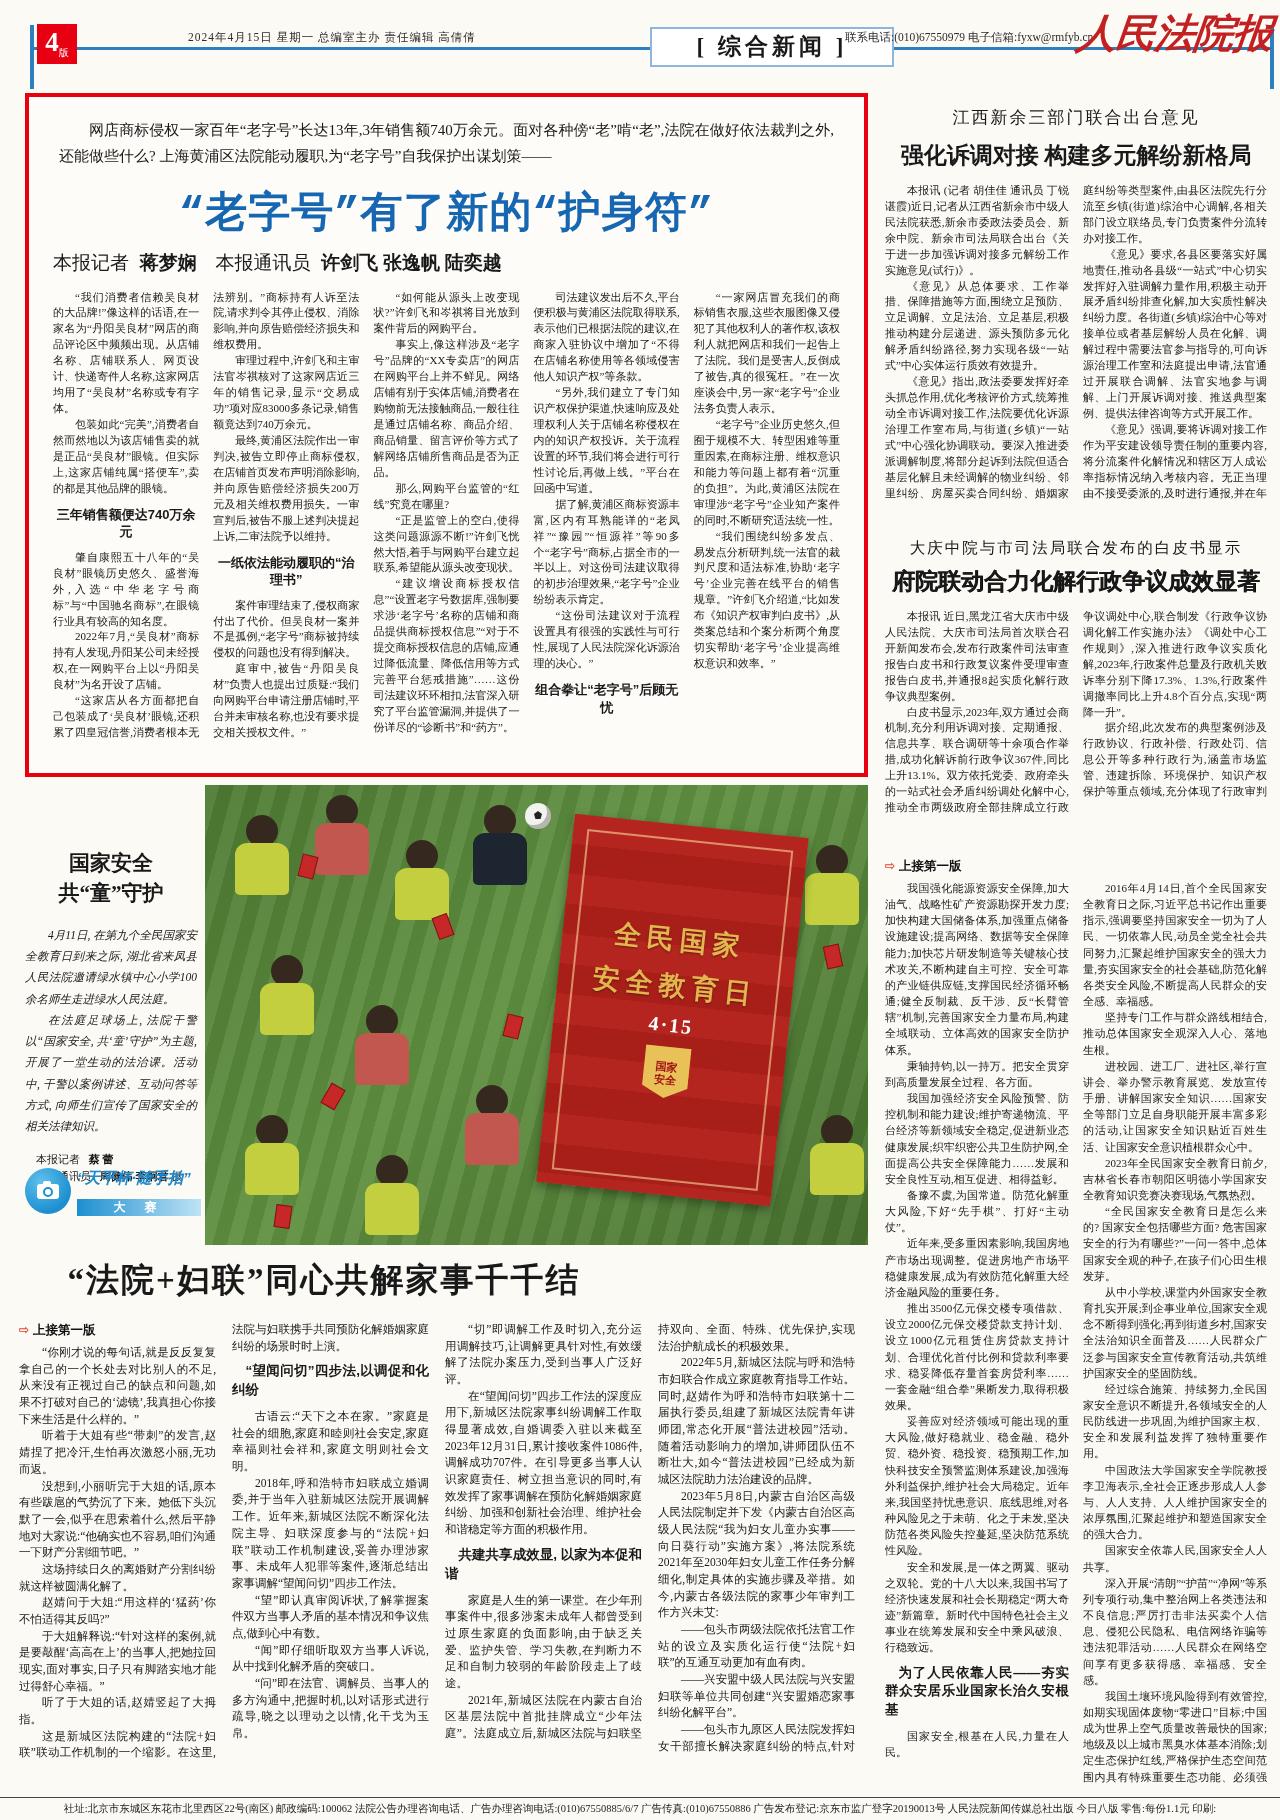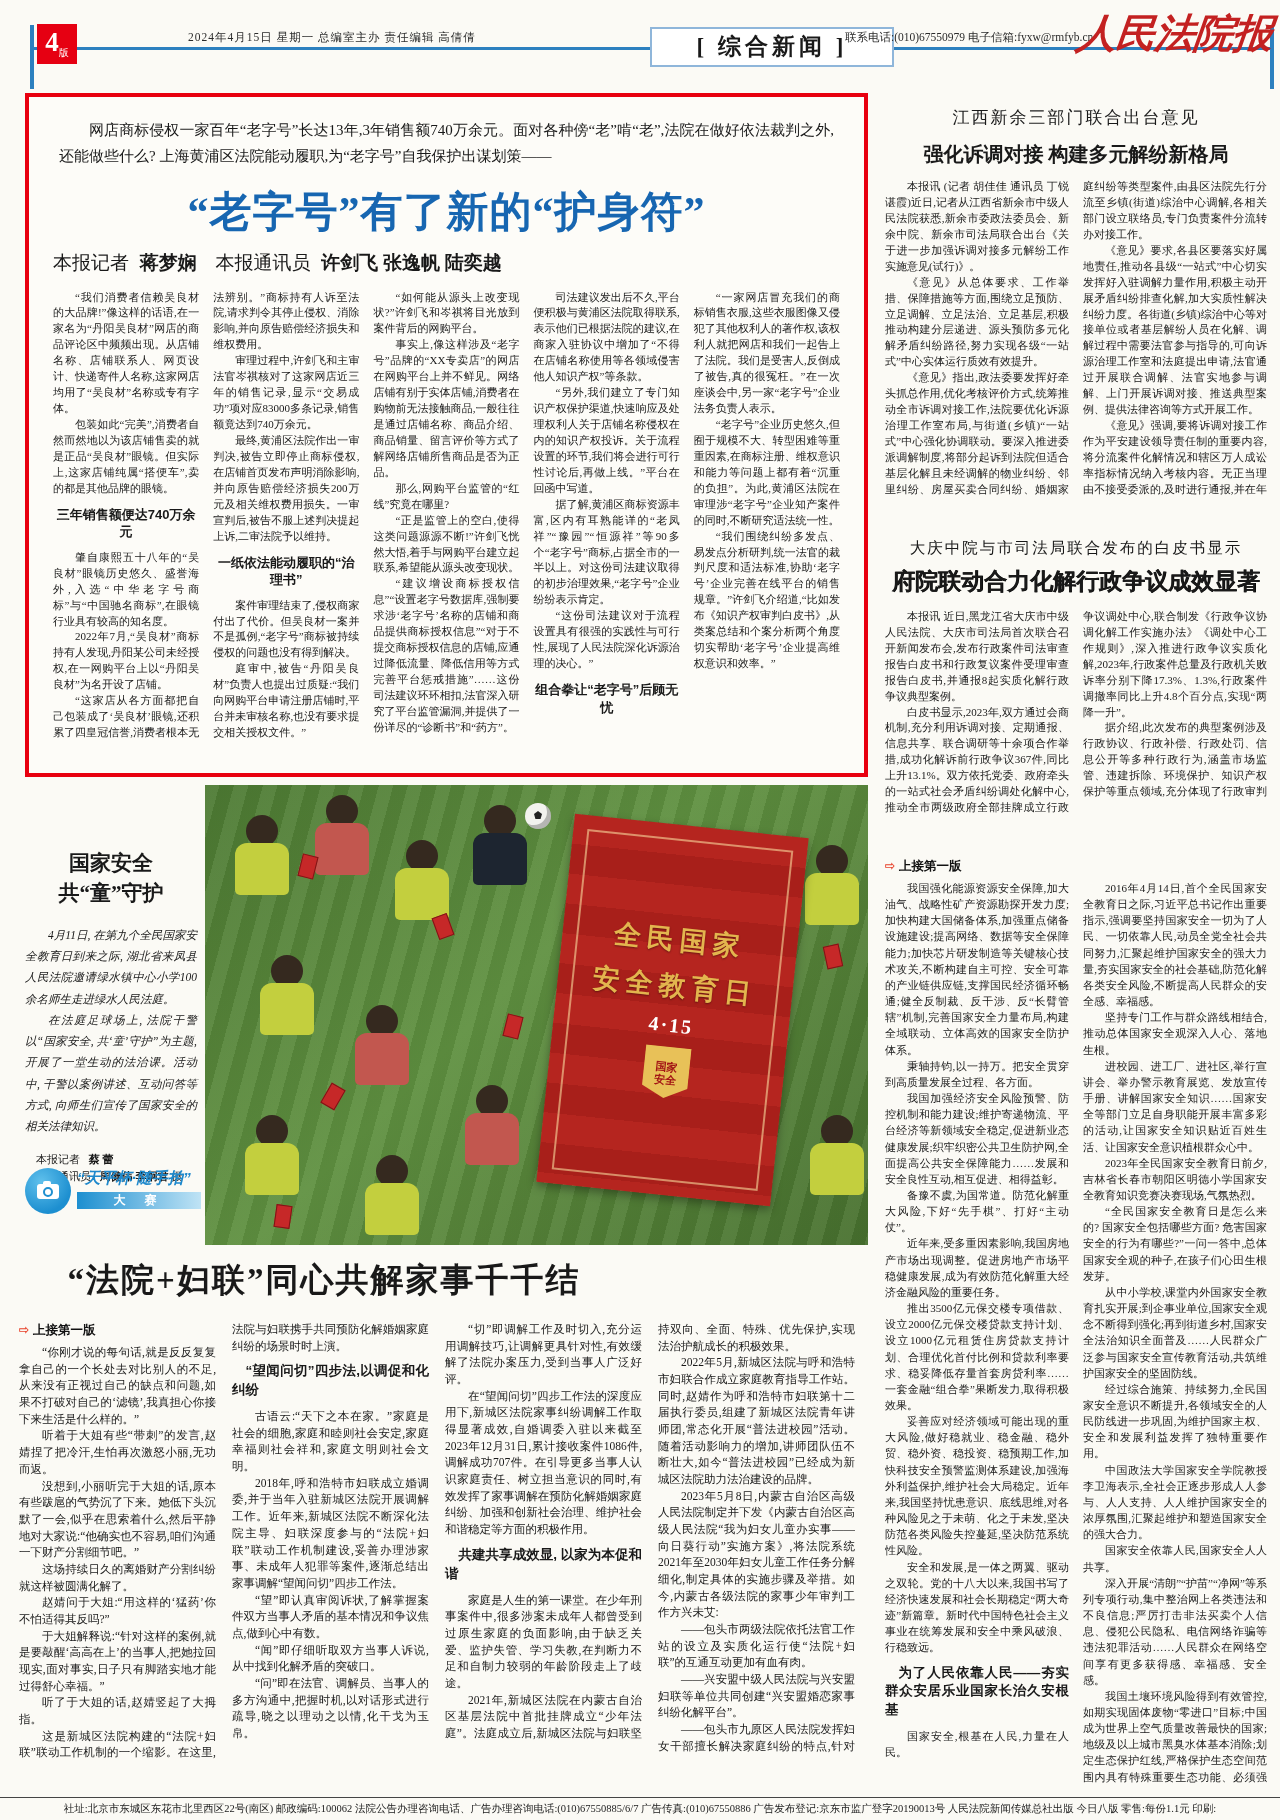--- a/index.html
+++ b/index.html
@@ -28,30 +28,30 @@
   .subhead2{font-family:"Liberation Sans","DejaVu Sans",sans-serif;font-weight:bold;text-align:justify;
             text-indent:1em;font-size:13.5px;margin:8px 0;line-height:1.4}
   .marker{font-family:"Liberation Sans","DejaVu Sans",sans-serif;font-weight:bold;text-indent:0;
           font-size:12.5px;margin:0 0 5px 0;color:#111}
   .marker::before{content:"⇨ ";color:#e8432c;font-weight:bold}
 
   
   .redbox{left:25px;top:93px;width:843px;height:684px;border:4px solid #e8000f;background:#fdfcf8;
           padding:20px 24px 8px}
   .intro{font-size:15px;line-height:1.75;text-align:justify;text-indent:2em;margin:0;padding:0 6px}
-  .main-headline{font-family:Liberation Serif, serif;font-size:42px;font-weight:bold;
+  .main-headline{font-family:Liberation Mono, monospace;font-size:42px;font-weight:bold;
                  color:#1766b1;text-align:center;margin:14px 0 10px;letter-spacing:1px}
   .main-byline{text-align:left;font-size:19px;margin:10px 0 14px}
   .main-byline .nm{font-weight:bold;margin:0 14px 0 6px}
   .main-body{column-count:5;column-gap:14px;column-fill:auto;height:462px;font-size:11px;line-height:1.45;overflow:hidden}
 
   
   .art-right{left:885px;width:382px}
   .kicker{font-size:17px;text-align:center;letter-spacing:2px;margin:4px}
-  .headline-r{font-size:20px;font-weight:bold;text-align:center;margin:12px 0 12px;line-height:1.3}
+  .headline-r{font-size:23px;font-weight:bold;text-align:center;margin:12px 0 12px;line-height:1.3}
   .headline-r2{font-size:23px;font-weight:900;text-align:center;margin:8px 0 12px;line-height:1.3;
                text-shadow:.4px 0 0 #000}
   .twocol{column-count:2;column-gap:14px;column-fill:auto;font-size:11px;line-height:1.45;overflow:hidden;text-align:justify}
 
   
   .photo{left:205px;top:785px;width:663px;height:460px;overflow:hidden;
          background:linear-gradient(135deg,#4d7a33,#5f9040 45%,#47702e);}
   .photo .grass{position:absolute;inset:0;
      background:repeating-linear-gradient(105deg,rgba(255,255,255,.06) 0 14px,rgba(0,0,0,.05) 14px 28px)}
   .banner{position:absolute;left:350px;top:40px;width:235px;height:370px;transform:rotate(6deg);
@@ -86,21 +86,21 @@
   
   .badge{left:25px;top:1168px;width:176px;display:flex;gap:6px}
   .badge-circle{width:46px;height:46px;border-radius:50%;flex:0 0 46px;
       background:radial-gradient(circle at 35% 30%,#5fc0ec,#1d8fd0 70%);display:flex;align-items:center;justify-content:center}
   .cam{width:22px;height:15px;background:#fff;border-radius:3px;position:relative}
   .cam::before{content:"";position:absolute;left:6px;top:-3px;width:8px;height:4px;background:#fff;border-radius:2px 2px 0 0}
   .cam::after{content:"";position:absolute;left:6px;top:3px;width:6px;height:6px;border:2px solid #1d8fd0;border-radius:50%}
   .badge-right{flex:1}
   .badge-name{font-family:"Liberation Sans","DejaVu Sans",sans-serif;font-weight:bold;font-style:italic;
               color:#1d88cc;font-size:15.5px;white-space:nowrap}
-  .badge-bar{margin-top:3px;height:17px;background:linear-gradient(to right,#1d8fd0,#bfe3f5);
+  .badge-bar{margin-top:10px;height:17px;background:linear-gradient(to right,#1d8fd0,#bfe3f5);
              color:#fff;font-weight:bold;font-size:12px;text-align:center;line-height:17px;letter-spacing:8px}
 
   
   .contin{left:885px;top:858px;width:382px}
   .contin-body{column-count:2;column-gap:14px;column-fill:auto;height:910px;font-size:11px;line-height:1.47;overflow:hidden;text-align:justify}
 
   
   .family{left:19px;top:1252px;width:836px}
   .fam-head{width:610px;font-size:33px;font-weight:600;text-align:center;letter-spacing:2px;margin:6px 0 18px}
   .fam-body{column-count:4;column-gap:16px;column-fill:auto;height:442px;font-size:11.5px;line-height:1.45;overflow:hidden}

